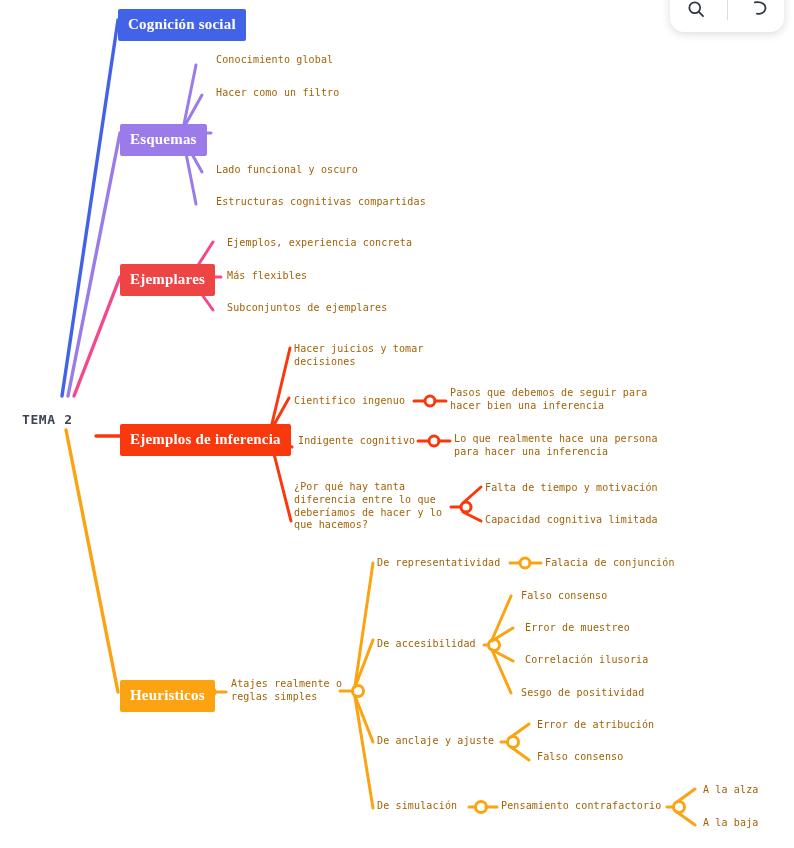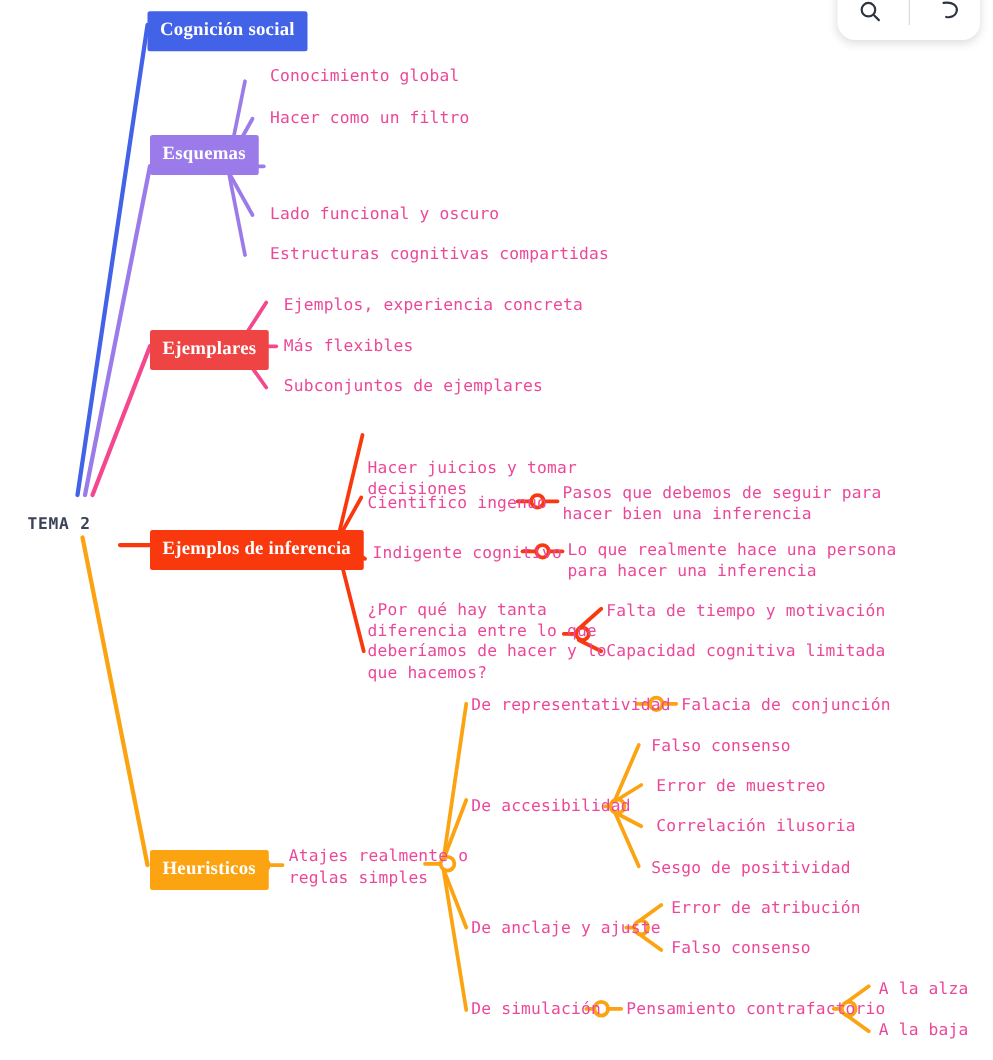--- a/index.html
+++ b/index.html
@@ -49,22 +49,22 @@
     font-family: Liberation Serif, serif;
   }
   .box-blue   { background: #4262e8; }
   .box-purple { background: #9b7bea; }
   .box-pink   { background: #ef4444; }
   .box-red    { background: #f9380d; }
   .box-orange { background: #fca311; }
 
   
   .leaf {
-    font-size: 13px;
-    color: #ec4899;
+    font-size: 10px;
+    color: #a16207;
     letter-spacing: 0.15px;
   }
   
   #toolbar {
     position: absolute;
     right: 10px;
     top: -22px;
     height: 54px;
     width: 114px;
     background: #ffffff;
@@ -171,33 +171,33 @@
     <path d="M667,807 L674,807" stroke="#fca311" stroke-width="3" stroke-linecap="round"></path>
     <circle cx="679" cy="807" r="5.5" fill="#ffffff" stroke="#fca311" stroke-width="3"></circle>
     <path d="M677,802 L695,789" stroke="#fca311" stroke-width="3" fill="none" stroke-linecap="round"></path>
     <path d="M677,812 L695,825" stroke="#fca311" stroke-width="3" fill="none" stroke-linecap="round"></path>
   </svg>
 
   <div class="node root-node" style="left:22px; top:412px;">TEMA 2</div>
 
   <div class="node box box-blue" style="left:118px; top:9px;">Cognición social</div>
 
-  <div class="node box box-purple" style="left:120px; top:108px;">Esquemas</div>
+  <div class="node box box-purple" style="left:120px; top:124px;">Esquemas</div>
   <div class="node leaf" style="left:216px; top:54px;">Conocimiento global</div>
   <div class="node leaf" style="left:216px; top:87px;">Hacer como un filtro</div>
   <div class="node leaf" style="left:216px; top:164px;">Lado funcional y oscuro</div>
   <div class="node leaf" style="left:216px; top:196px;">Estructuras cognitivas compartidas</div>
 
   <div class="node box box-pink" style="left:120px; top:264px;">Ejemplares</div>
   <div class="node leaf" style="left:227px; top:237px;">Ejemplos, experiencia concreta</div>
   <div class="node leaf" style="left:227px; top:270px;">Más flexibles</div>
   <div class="node leaf" style="left:227px; top:302px;">Subconjuntos de ejemplares</div>
 
   <div class="node box box-red" style="left:120px; top:424px;">Ejemplos de inferencia</div>
-  <div class="node leaf" style="left:294px; top:343px;margin-top:24px;">Hacer juicios y tomar
+  <div class="node leaf" style="left:294px; top:343px;">Hacer juicios y tomar
 decisiones</div>
   <div class="node leaf" style="left:294px; top:395px;">Cientifico ingenuo</div>
   <div class="node leaf" style="left:450px; top:387px;">Pasos que debemos de seguir para
 hacer bien una inferencia</div>
   <div class="node leaf" style="left:298px; top:435px;">Indigente cognitivo</div>
   <div class="node leaf" style="left:454px; top:433px;">Lo que realmente hace una persona
 para hacer una inferencia</div>
   <div class="node leaf" style="left:294px; top:481px;">¿Por qué hay tanta
 diferencia entre lo que
 deberíamos de hacer y lo

